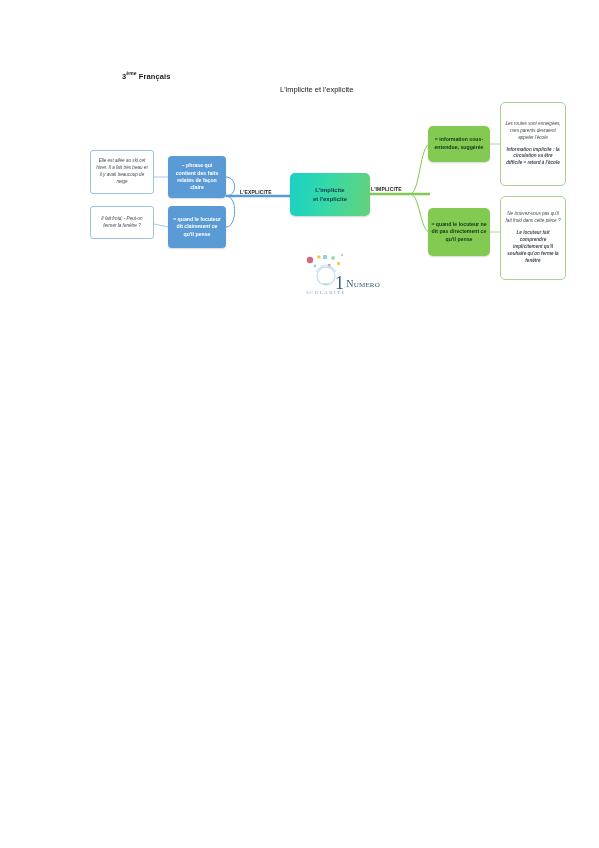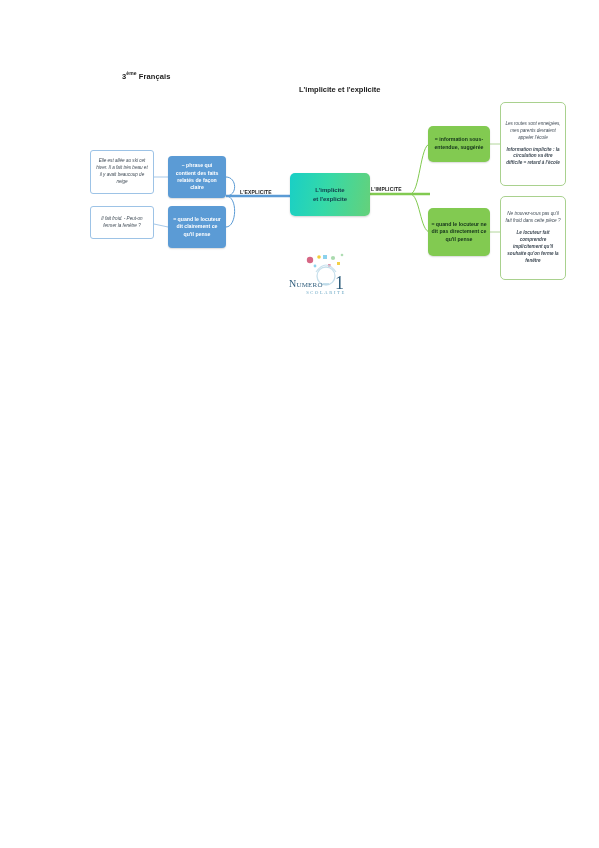--- a/index.html
+++ b/index.html
@@ -31,24 +31,24 @@
     color: #1a1a1a;
     letter-spacing: .1px;
     white-space: nowrap;
   }
   .hdr-left sup {
     font-size: 5px;
     vertical-align: super;
   }
   .hdr-center {
     position: absolute;
-    left: 299px;
+    left: 280px;
     top: 85px;
     font-size: 7.5px;
-    font-weight: bold;
+    font-weight: normal;
     color: #1a1a1a;
     white-space: nowrap;
   }
 
   
   #wires {
     position: absolute;
     left: 0;
     top: 0;
     width: 599px;
@@ -160,24 +160,24 @@
   .logo {
     position: absolute;
     left: 288px;
     top: 252px;
     width: 76px;
     height: 52px;
   }
   .logo svg { display: block; }
   .logo-word {
     position: absolute;
-    left: 1px;
+    left: 16px;
     top: 26px;
     width: 76px;
-    text-align: left;
+    text-align: right;
     font-family: "Liberation Serif", serif;
     font-size: 10px;
     color: #2f5d7c;
     letter-spacing: .2px;
     white-space: nowrap;
   }
   .logo-word .small { font-size: 7px; }
   .logo-sub {
     position: absolute;
     left: 0;

